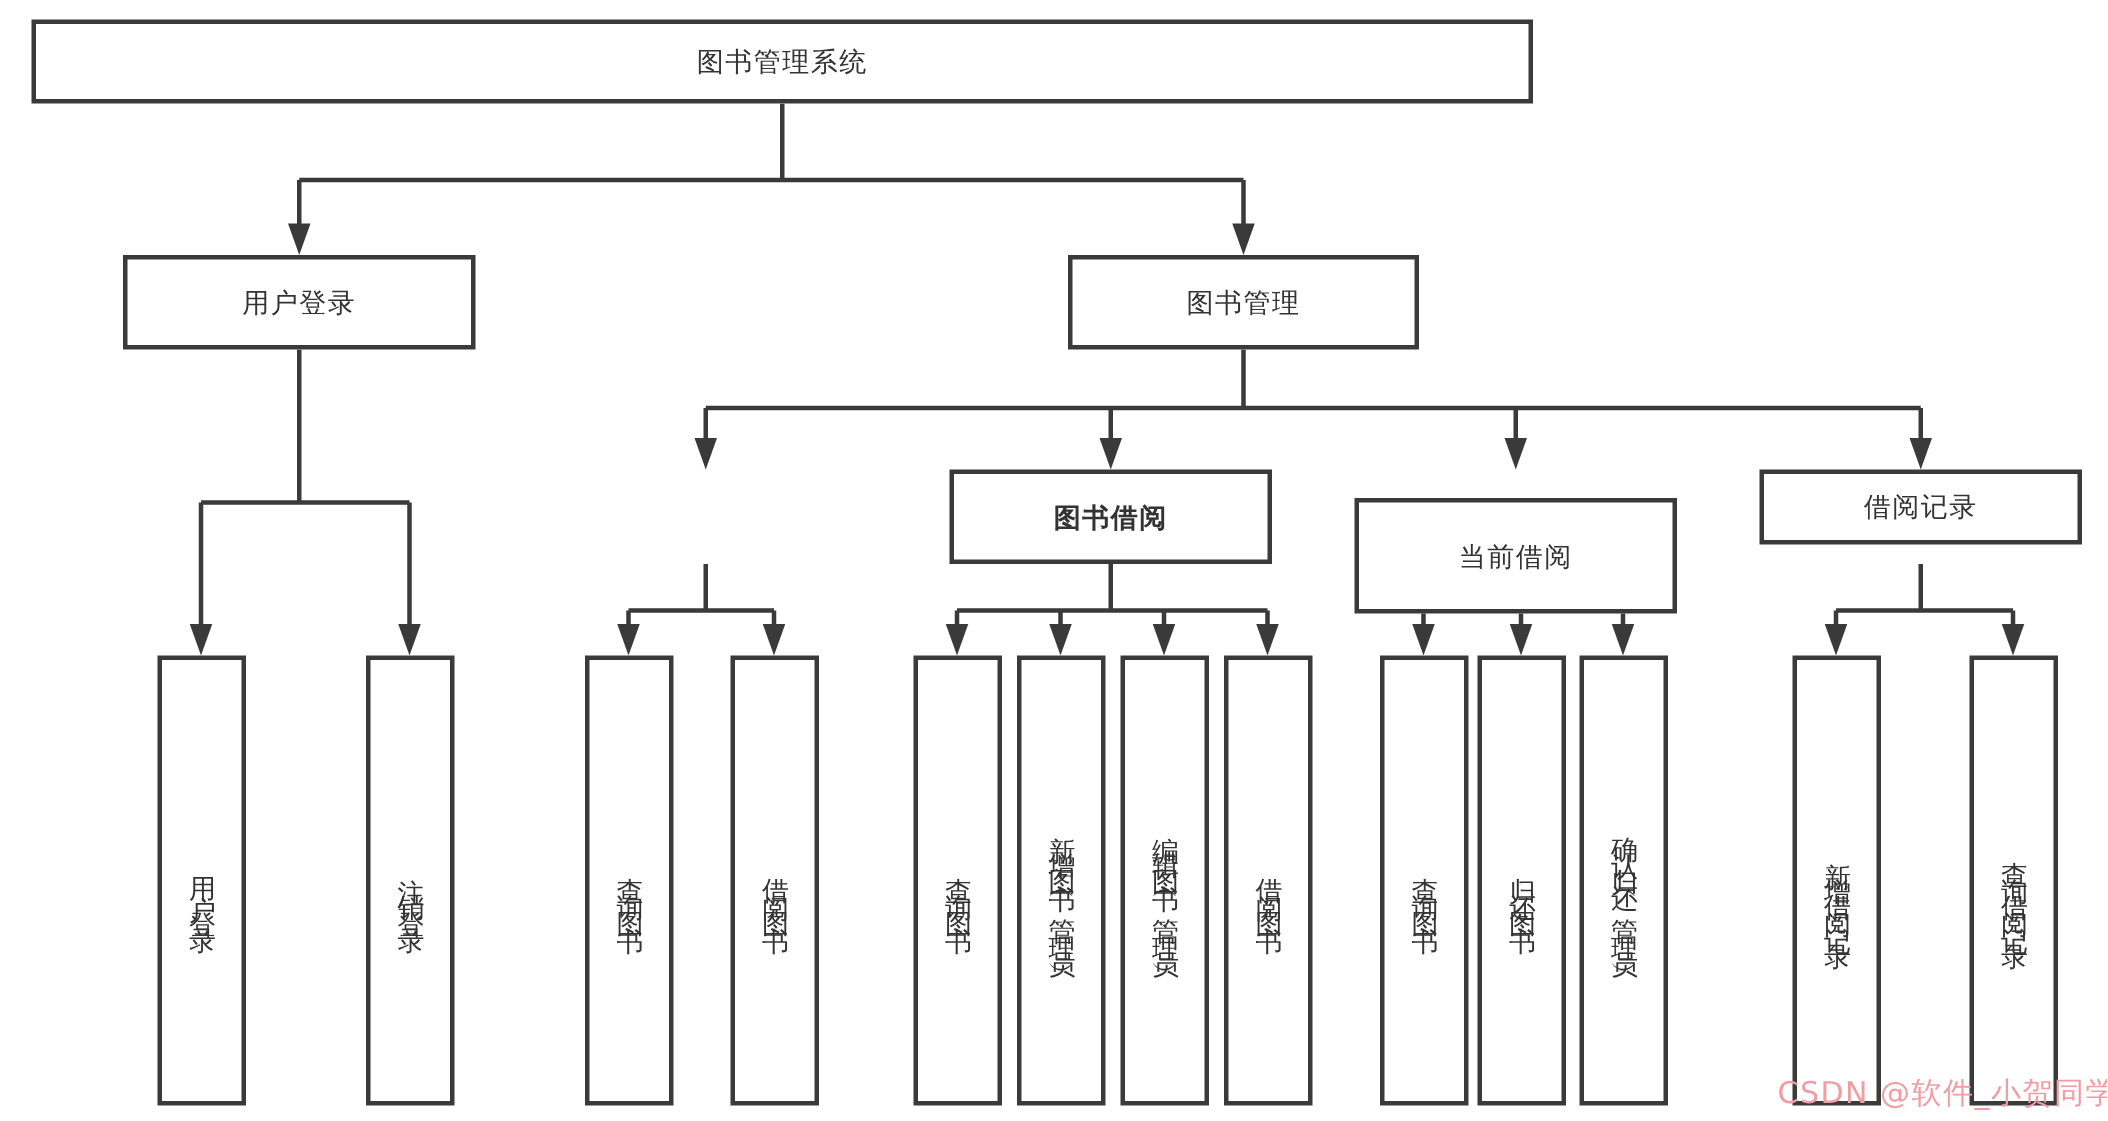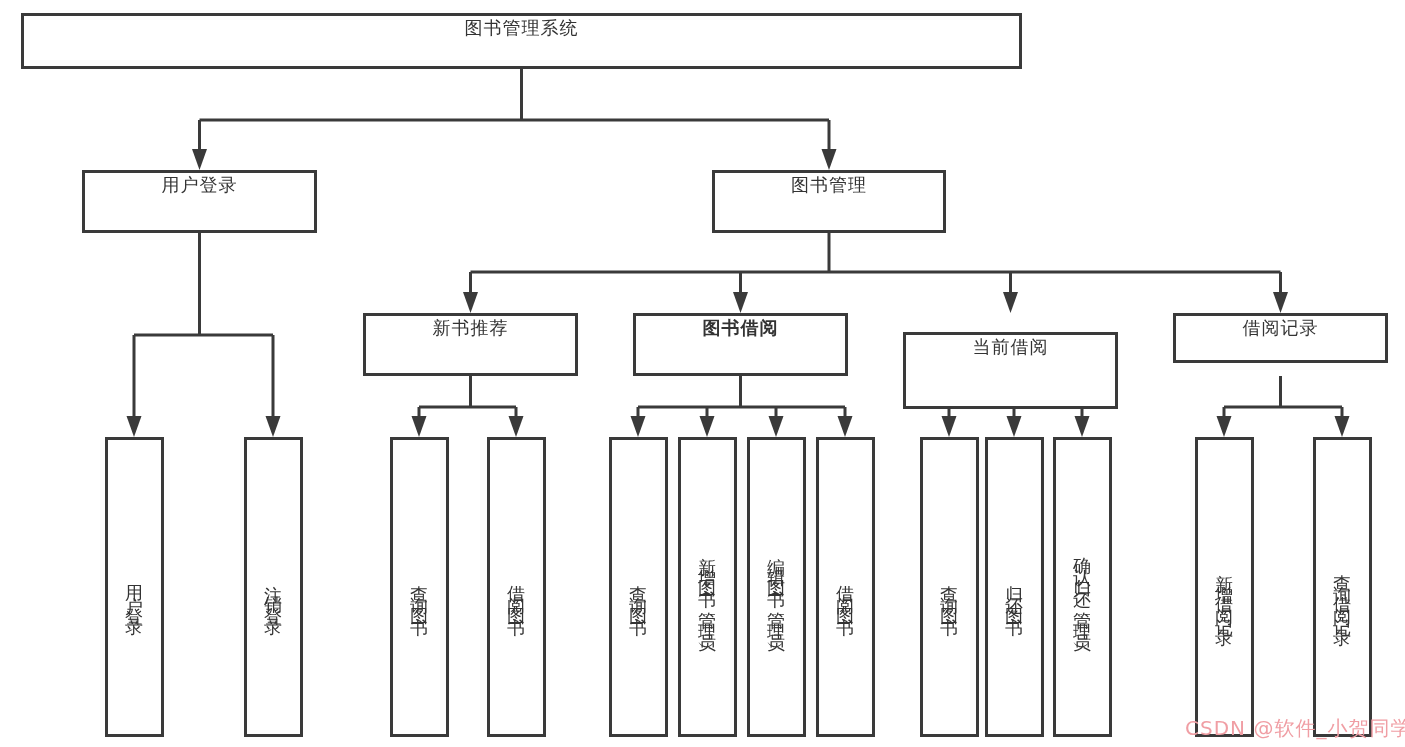--- a/index.html
+++ b/index.html
@@ -11,21 +11,21 @@
     overflow:hidden;
   }
   #edges{position:absolute;left:0;top:0;width:1405px;height:747px;}
   #edges path{stroke:#3a3a3a;stroke-width:3;fill:none;}
   #edges polygon{fill:#3a3a3a;stroke:none;}
   .node{
     position:absolute;
     box-sizing:border-box;
     border:3px solid #3a3a3a;
     background:#ffffff;
-    display:flex;align-items:flex-start;justify-content:center;
+    display:flex;align-items:center;justify-content:center;
     font-size:18px;color:#333333;
     letter-spacing:1px;
     white-space:nowrap;
   }
   .vnode{
     position:absolute;
     box-sizing:border-box;
     border:3px solid #3a3a3a;
     background:#ffffff;
     display:flex;align-items:center;justify-content:center;
@@ -99,23 +99,20 @@
     <span>图书管理系统</span>
   </div>
 
   <div class="node" style="left:82px;top:170px;width:235px;height:63px;">
     <span>用户登录</span>
   </div>
   <div class="node" style="left:712px;top:170px;width:234px;height:63px;font-family:Liberation Serif, serif;">
     <span>图书管理</span>
   </div>
 
-  <div class="node" style="left:363px;top:313px;width:215px;height:63px;">
-    <span>新书推荐</span>
-  </div>
   <div class="node" style="left:633px;top:313px;width:215px;height:63px;font-weight:bold;">
     <span>图书借阅</span>
   </div>
   <div class="node" style="left:903px;top:313px;width:215px;height:77px;margin-top:19px;">
     <span>当前借阅</span>
   </div>
   <div class="node" style="left:1173px;top:313px;width:215px;height:50px;">
     <span>借阅记录</span>
   </div>
 

